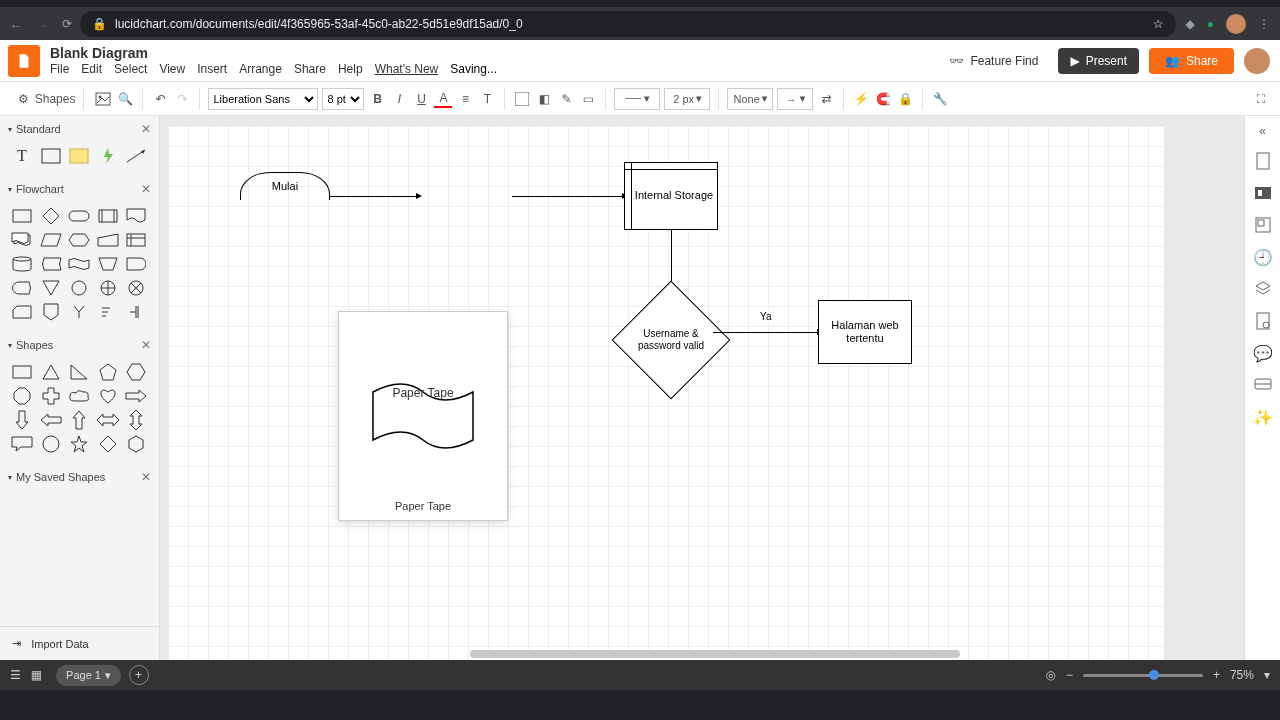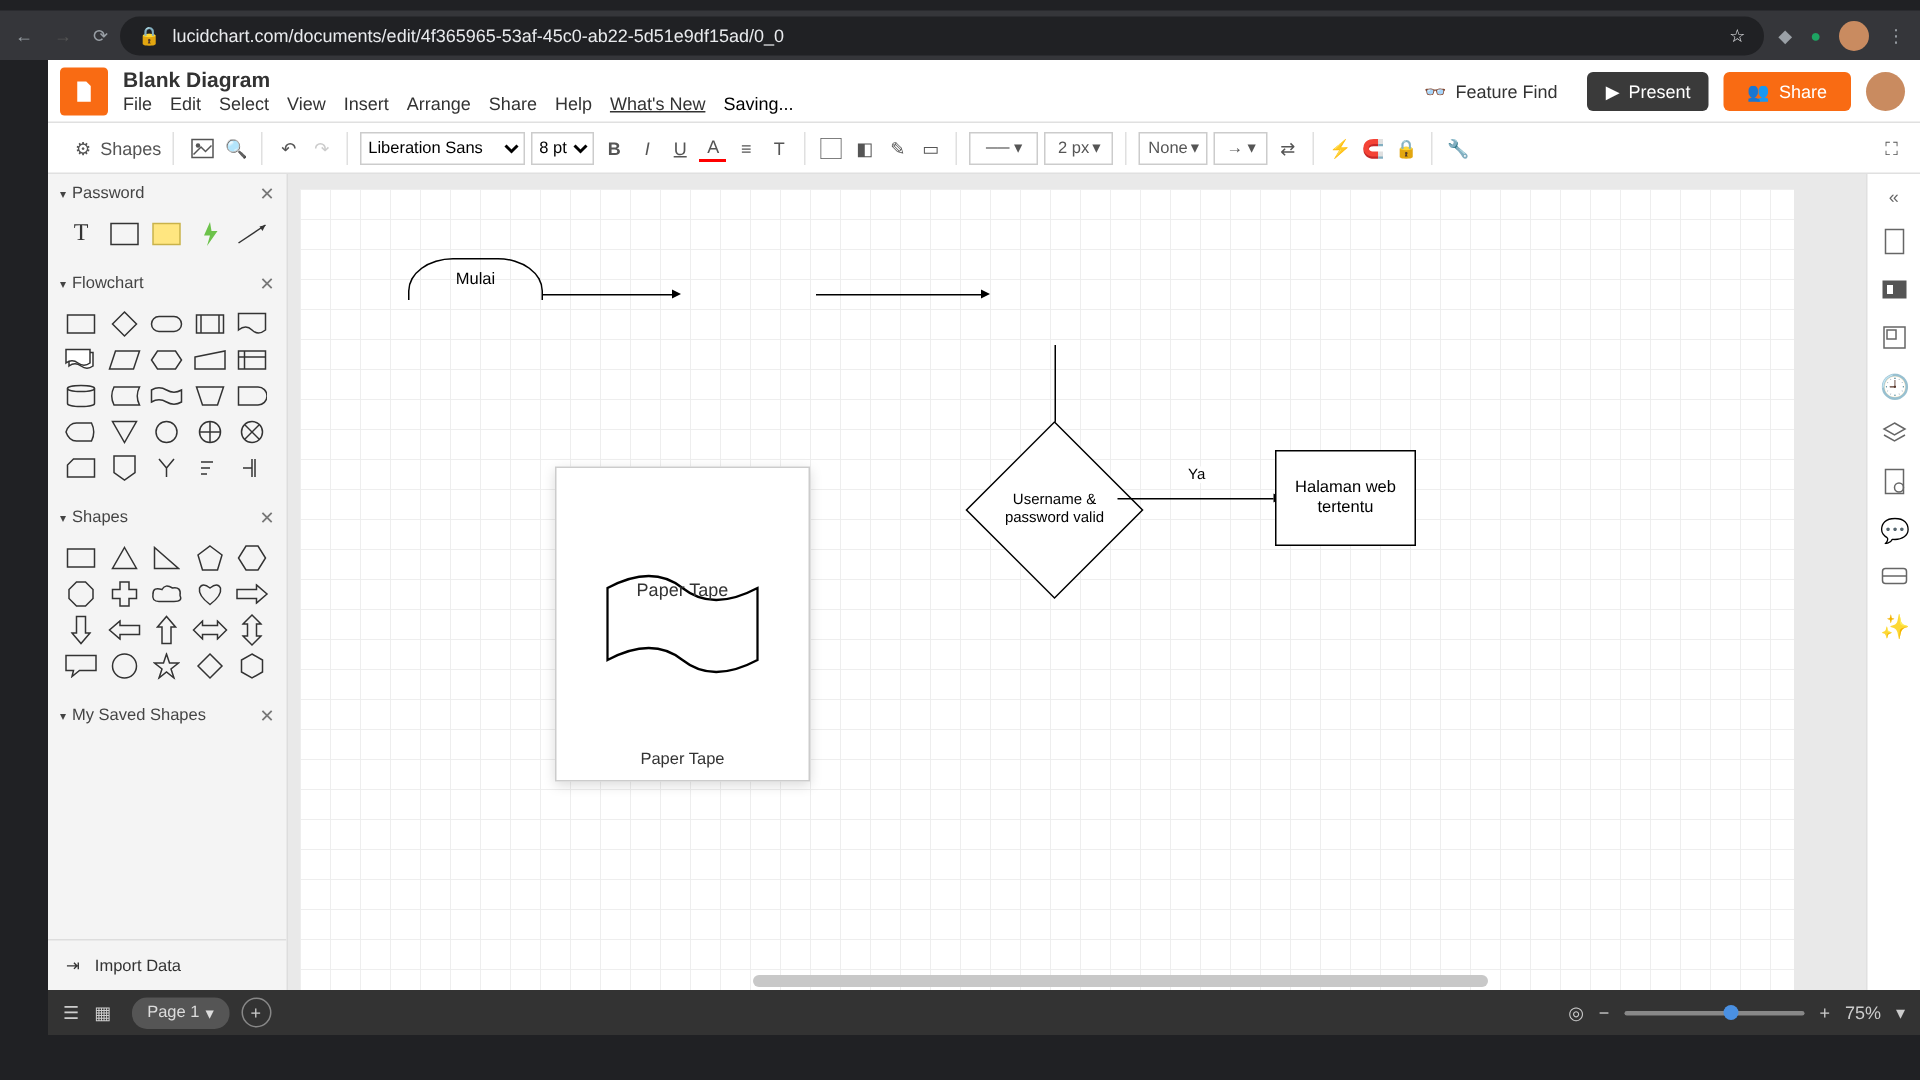--- a/index.html
+++ b/index.html
@@ -5,21 +5,21 @@
 * { margin: 0; padding: 0; box-sizing: border-box; font-family: Arial, Helvetica, sans-serif; }
 body { width: 1280px; height: 720px; background: #202124; overflow: hidden; position: relative; }
 
 .titlebar-stub { height: 7px; background: #202124; }
 .browser-bar { height: 33px; background: #35363a; display: flex; align-items: center; padding: 0 10px; color: #e8eaed; font-size: 12px; }
 .browser-bar .nav { display: flex; gap: 14px; margin-right: 8px; color: #9aa0a6; }
 .browser-bar .url { flex: 1; background: #202124; border-radius: 14px; height: 26px; display: flex; align-items: center; padding: 0 12px; color: #e8eaed; gap: 8px; }
 .browser-bar .actions { display: flex; gap: 12px; color: #9aa0a6; align-items: center; margin-left: 10px; }
 .avatar-sm { width: 20px; height: 20px; border-radius: 50%; background: #c98b60; }
 
-.app { background: #fff; height: 650px; display: flex; flex-direction: column; margin-left: 32px; }
+.app { background: #fff; height: 650px; display: flex; flex-direction: column; }
 .app-header { height: 42px; background: #fff; display: flex; align-items: center; border-bottom: 1px solid #e0e0e0; }
 .logo { width: 32px; height: 32px; background: #f96b13; border-radius: 3px; margin-left: 8px; display:flex; align-items:center; justify-content:center; }
 .logo svg { width:18px; height:18px; }
 .app-title-wrap { margin-left: 10px; display:flex; flex-direction:column; justify-content:center; }
 .app-title { font-size: 14px; font-weight: bold; color: #333; line-height: 1; }
 .menu-row { display:flex; gap: 12px; font-size: 12px; color: #333; margin-top: 2px; }
 .menu-row span { cursor: pointer; }
 .whats-new { text-decoration: underline; }
 .saving { color: #000000; }
 .header-right { margin-left:auto; display:flex; gap:10px; align-items:center; padding-right:10px; }
@@ -211,21 +211,21 @@
     <span class="toolbar-spacer"></span>
     <span class="ico fullscreen">⛶</span>
   </div>
 
   <div class="body-row">
 
     <div class="left-panel">
       <div class="panel-section">
         <div class="panel-head">
           <span class="tri">▾</span>
-            <span>Password</span>
+            <span>Standard</span>
           <span class="close">✕</span>
         </div>
         <div class="shape-grid">
           <div class="shape-cell" style="font-size:16px;font-family:serif">T</div>
           <div class="shape-cell">
               <svg width="20" height="16">
                 <rect x="1" y="1" width="18" height="14" fill="none" stroke="#333"></rect>
               </svg>
             </div>
           <div class="shape-cell">
@@ -526,20 +526,23 @@
 
         <div class="arrow-line" style="left:162px; top:70px; width:86px; height:1px;">
             <div class="head head-right"></div>
           </div>
 
 
         <div class="arrow-line" style="left:344px; top:70px; width:110px; height:1px;">
             <div class="head head-right"></div>
           </div>
 
+        <div class="shape-abs internal-storage" style="left:456px; top:36px; width:94px; height:68px;">
+          <span style="padding-left:6px">Internal Storage</span>
+        </div>
 
         <div class="arrow-line" style="left:503px; top:104px; width:1px; height:60px;">
             <div class="head head-down"></div>
           </div>
 
         <div class="shape-abs decision" style="left:461px; top:172px;">
           <div class="diamond"></div>
           <span class="txt">Username &amp; password valid</span>
         </div>
 

